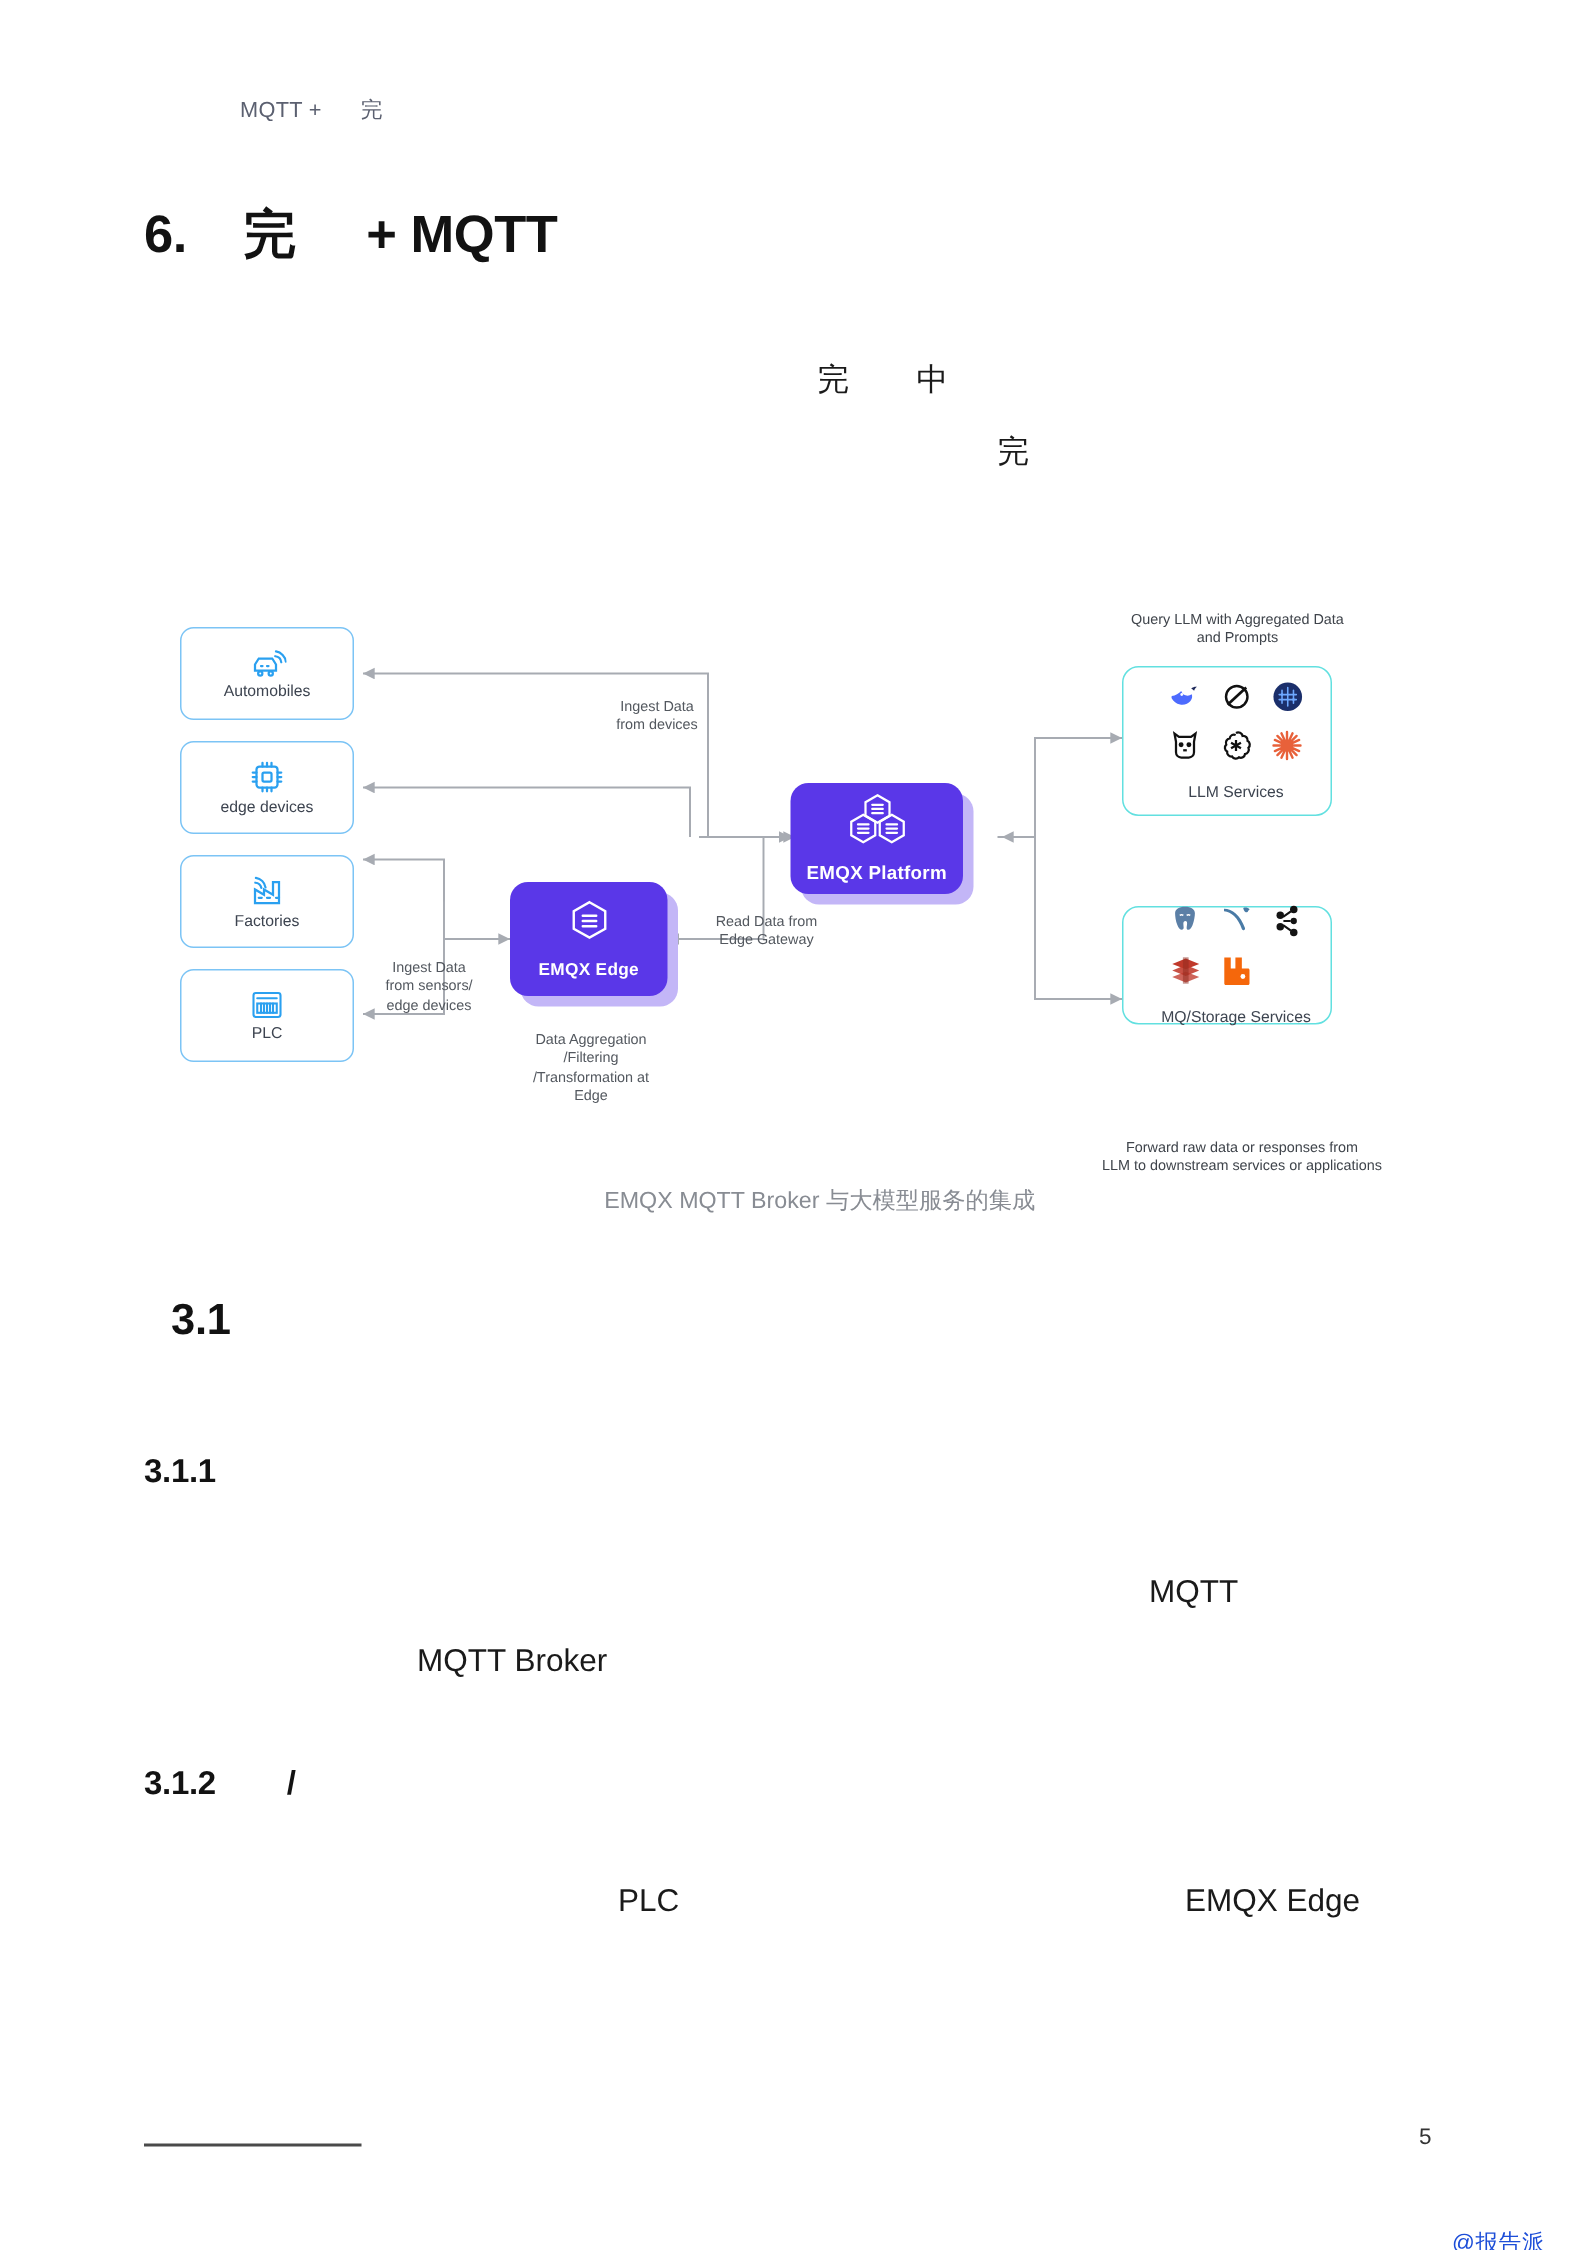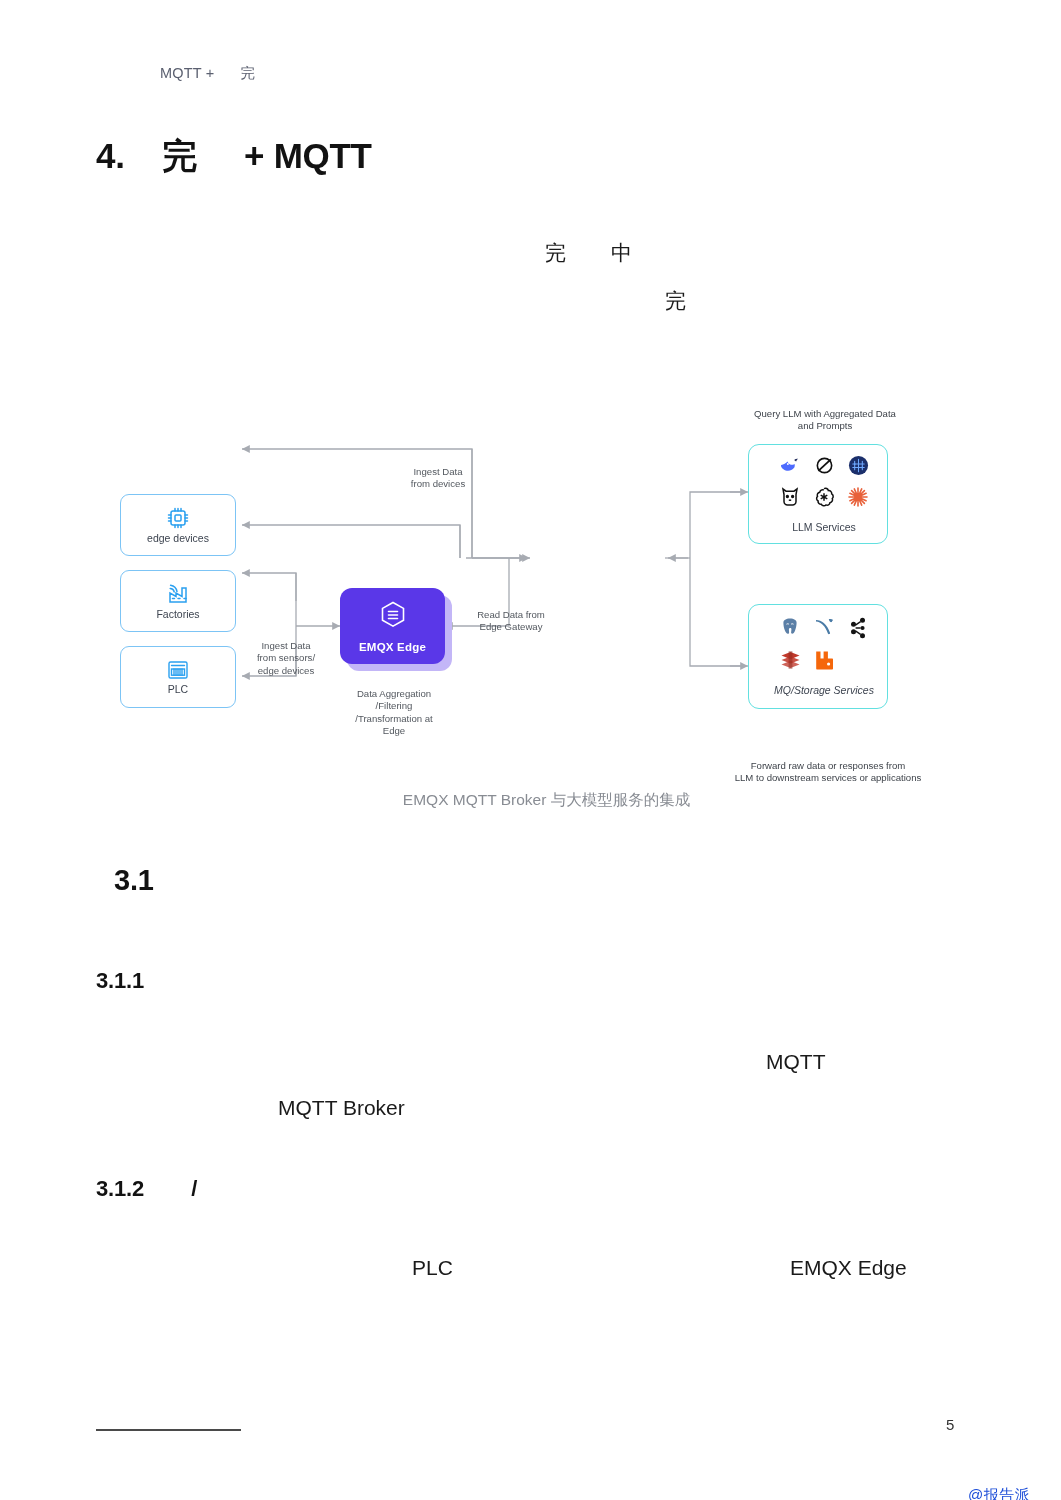--- a/index.html
+++ b/index.html
@@ -68,21 +68,21 @@
 </style>
 </head>
 <body>
 
 <div class="page">
 
   <div class="rh">
     <span>MQTT +</span><span class="cjk">完</span>
   </div>
 
-  <div class="h1">4.    完     + MQTT</div>
+  <div class="h1">6.    完     + MQTT</div>
 
   <div class="frag" style="left:545px;top:239px;">完</div>
   <div class="frag" style="left:611px;top:239px;">中</div>
   <div class="frag" style="left:665px;top:287px;">完</div>
 
   <div class="figure">
 
     <svg class="wires" viewBox="0 0 860 370">
       <defs>
         <marker id="ah" markerWidth="7" markerHeight="7" refX="6" refY="3" orient="auto">
@@ -126,20 +126,32 @@
         <path d="M590,160 L590,94 L645,94"></path>
         <path d="M590,160 L590,268 L645,268"></path>
       </g>
       <g fill="none" stroke="#a7abb2" stroke-width="1.3" marker-end="url(#ah)">
         <path d="M630,94 L648,94"></path>
         <path d="M630,268 L648,268"></path>
         <path d="M588,160 L568,160"></path>
       </g>
     </svg>
 
+    <div class="node devcard" style="left:20px;top:20px;">
+      <span>
+        <svg width="26" height="22" viewBox="0 0 26 22" fill="none" stroke="#2aa0f0" stroke-width="1.5" stroke-linecap="round">
+          <path d="M5 16h14v-4l-2.5-4h-9L5 12z"></path>
+          <circle cx="8.5" cy="18" r="1.4"></circle>
+            <circle cx="15.5" cy="18" r="1.4"></circle>
+          <path d="M9 13h1M13 13h1"></path>
+          <path d="M18.5 6.5a4.5 4.5 0 0 1 4 4M19 3.3a8 8 0 0 1 6.6 6.8"></path>
+        </svg>
+      </span>
+      <span class="lbl">Automobiles</span>
+    </div>
 
     <div class="node devcard" style="left:20px;top:96px;">
       <span>
         <svg width="24" height="24" viewBox="0 0 24 24" fill="none" stroke="#2aa0f0" stroke-width="1.5" stroke-linecap="round">
           <rect x="5" y="5" width="14" height="14" rx="2"></rect>
           <rect x="9" y="9" width="6" height="6" rx="1"></rect>
           <path d="M9 2.5v2.5M12 2.5v2.5M15 2.5v2.5M9 19v2.5M12 19v2.5M15 19v2.5M2.5 9H5M2.5 12H5M2.5 15H5M19 9h2.5M19 12h2.5M19 15h2.5"></path>
         </svg>
       </span>
       <span class="lbl">edge devices</span>
@@ -174,20 +186,33 @@
           <path d="M14 2.5 24.5 8.4v11.8L14 26.1 3.5 20.2V8.4z"></path>
           <path d="M9.5 11.5h9M9.5 15h9M9.5 18.5h9"></path>
         </svg>
       </span>
       <span class="plabel">EMQX Edge</span>
     </div>
     <div class="elabel" style="left:245px;top:290px;width:98px;">Data Aggregation
 /Filtering
 /Transformation at Edge</div>
 
+    <div class="node purple" style="left:427px;top:124px;width:115px;height:74px;">
+      <span>
+        <svg width="42" height="34" viewBox="0 0 42 34" fill="none" stroke="#fff" stroke-width="1.5" stroke-linecap="round">
+          <path d="M21 1.2 29 5.8v9.1L21 19.5 13 14.9V5.8z"></path>
+          <path d="M17.5 7.5h7M17.5 10.3h7M17.5 13.1h7"></path>
+          <path d="M11.5 14.2l8 4.6v9.1l-8 4.6-8-4.6v-9.1z"></path>
+          <path d="M8 20.6h7M8 23.4h7M8 26.2h7"></path>
+          <path d="M30.5 14.2l8 4.6v9.1l-8 4.6-8-4.6v-9.1z"></path>
+          <path d="M27 20.6h7M27 23.4h7M27 26.2h7"></path>
+        </svg>
+      </span>
+      <span class="plabel">EMQX Platform</span>
+    </div>
 
     <div class="olabel" style="left:625px;top:10px;width:200px;">Query LLM with Aggregated Data
 and Prompts</div>
     <div class="node svccard" style="left:648px;top:46px;width:140px;height:100px;">
       <div class="grid">
         <span>
           <svg width="23" height="19" viewBox="0 0 24 20" fill="#4d6bfe">
               <path d="M2.2 9.5c2.6-.4 5-1.7 6.6-3.6.6 1.6 1.6 2.6 3 3.1 1.5.5 3.1.2 4.4-.7.6 1.5.3 3.3-.9 4.7-1.6 2-4.4 2.9-7.3 2.4-2.6-.5-4.7-2.1-5.8-4.2-.3-.6-.3-1.2 0-1.7z"></path>
               <circle cx="9.2" cy="8.4" r="1" fill="#fff"></circle>
               <path d="M15.8 4.1c1.2-.9 2.7-1.3 4.1-1.1-1 .7-1.7 1.7-2 2.8-.7-.6-1.4-1.1-2.1-1.7z" fill="#1f2a5b"></path>
@@ -225,21 +250,21 @@
         </span>
         <span>
           <svg width="22" height="22" viewBox="0 0 22 22" stroke="#e8613a" stroke-width="1.6" stroke-linecap="round">
               <path d="M11 2v18M2 11h18M4.6 4.6l12.8 12.8M17.4 4.6 4.6 17.4M7.3 2.9l7.4 16.2M14.7 2.9 7.3 19.1M2.9 7.3l16.2 7.4M2.9 14.7l16.2-7.4"></path>
             </svg>
         </span>
       </div>
       <span class="lbl">LLM Services</span>
     </div>
 
-    <div class="node svccard" style="left:648px;top:206px;width:140px;height:105px;font-style:italic;">
+    <div class="node svccard" style="left:648px;top:206px;width:140px;height:79px;">
       <div class="grid">
         <span>
           <svg width="22" height="22" viewBox="0 0 22 22" fill="#5b7fa6">
               <path d="M11 1.5c4 0 6.6 1.6 6.6 4.3 0 2.1-.5 5.2-1.6 8-.7 1.8-1.7 3-2.8 3-.8 0-1.1-.5-1.1-1.2 0-.8.3-2 .3-3.2 0-.9-.4-1.4-1.2-1.4s-1.3.6-1.3 1.6c0 1 .2 2 .2 2.8 0 .9-.4 1.4-1.2 1.4-1.2 0-2.3-1.3-3-3.2C4.8 11 4.4 7.9 4.4 5.8c0-2.7 2.6-4.3 6.6-4.3z"></path>
               <path d="M7.5 7.2c.7-.5 1.7-.5 2.4 0M12.1 7.2c.7-.5 1.7-.5 2.4 0" stroke="#fff" stroke-width="1" fill="none"></path>
             </svg>
         </span>
         <span>
           <svg width="23" height="22" viewBox="0 0 23 22" fill="#4a7ba6">
               <path d="M3 4.5c2.6.3 4.8 1.4 6.7 3.2 2.4 2.3 4 5.3 5.2 8.7.2.6.8.9 1.4.7.6-.2.9-.8.7-1.4C15.6 11.9 13.6 8.4 10.8 6 8.6 4 5.9 3 3 2.9z"></path>

